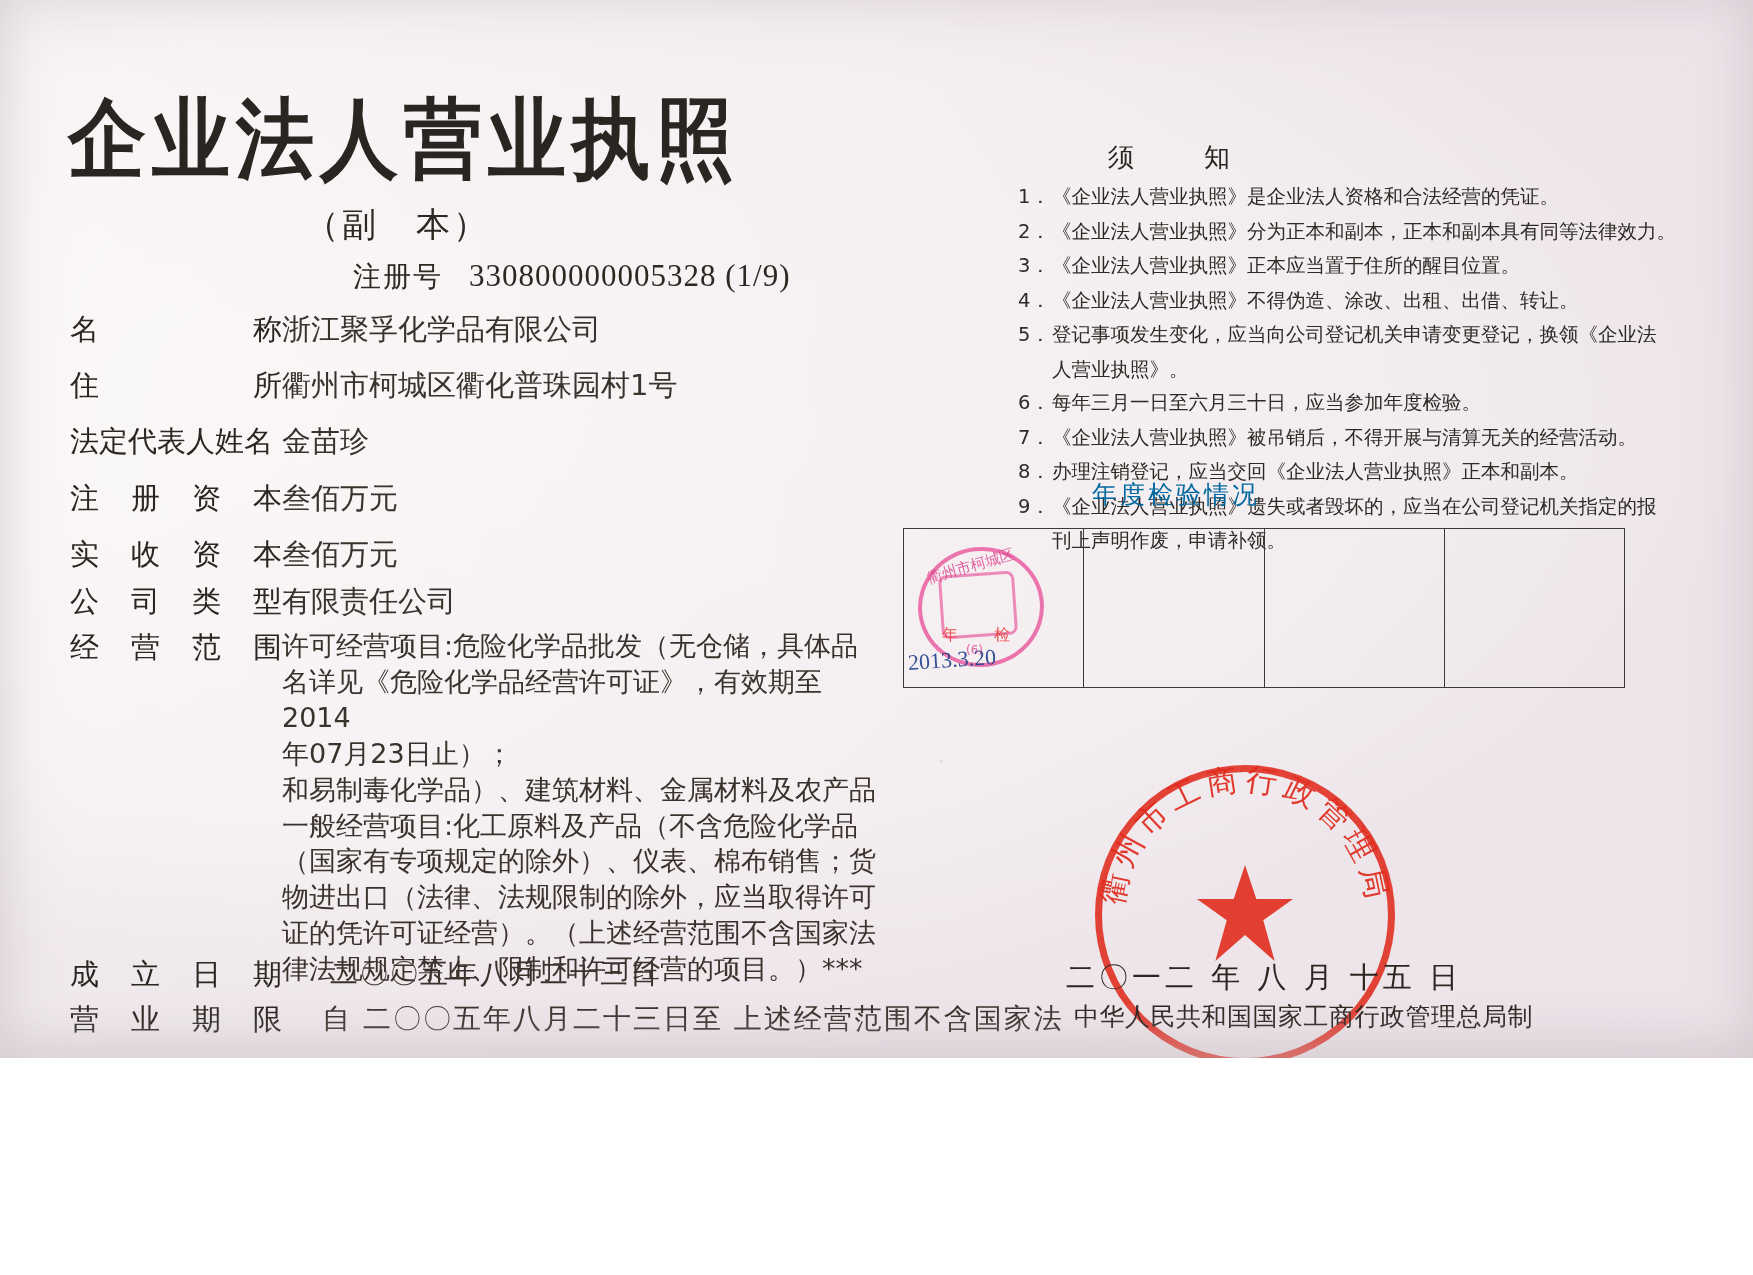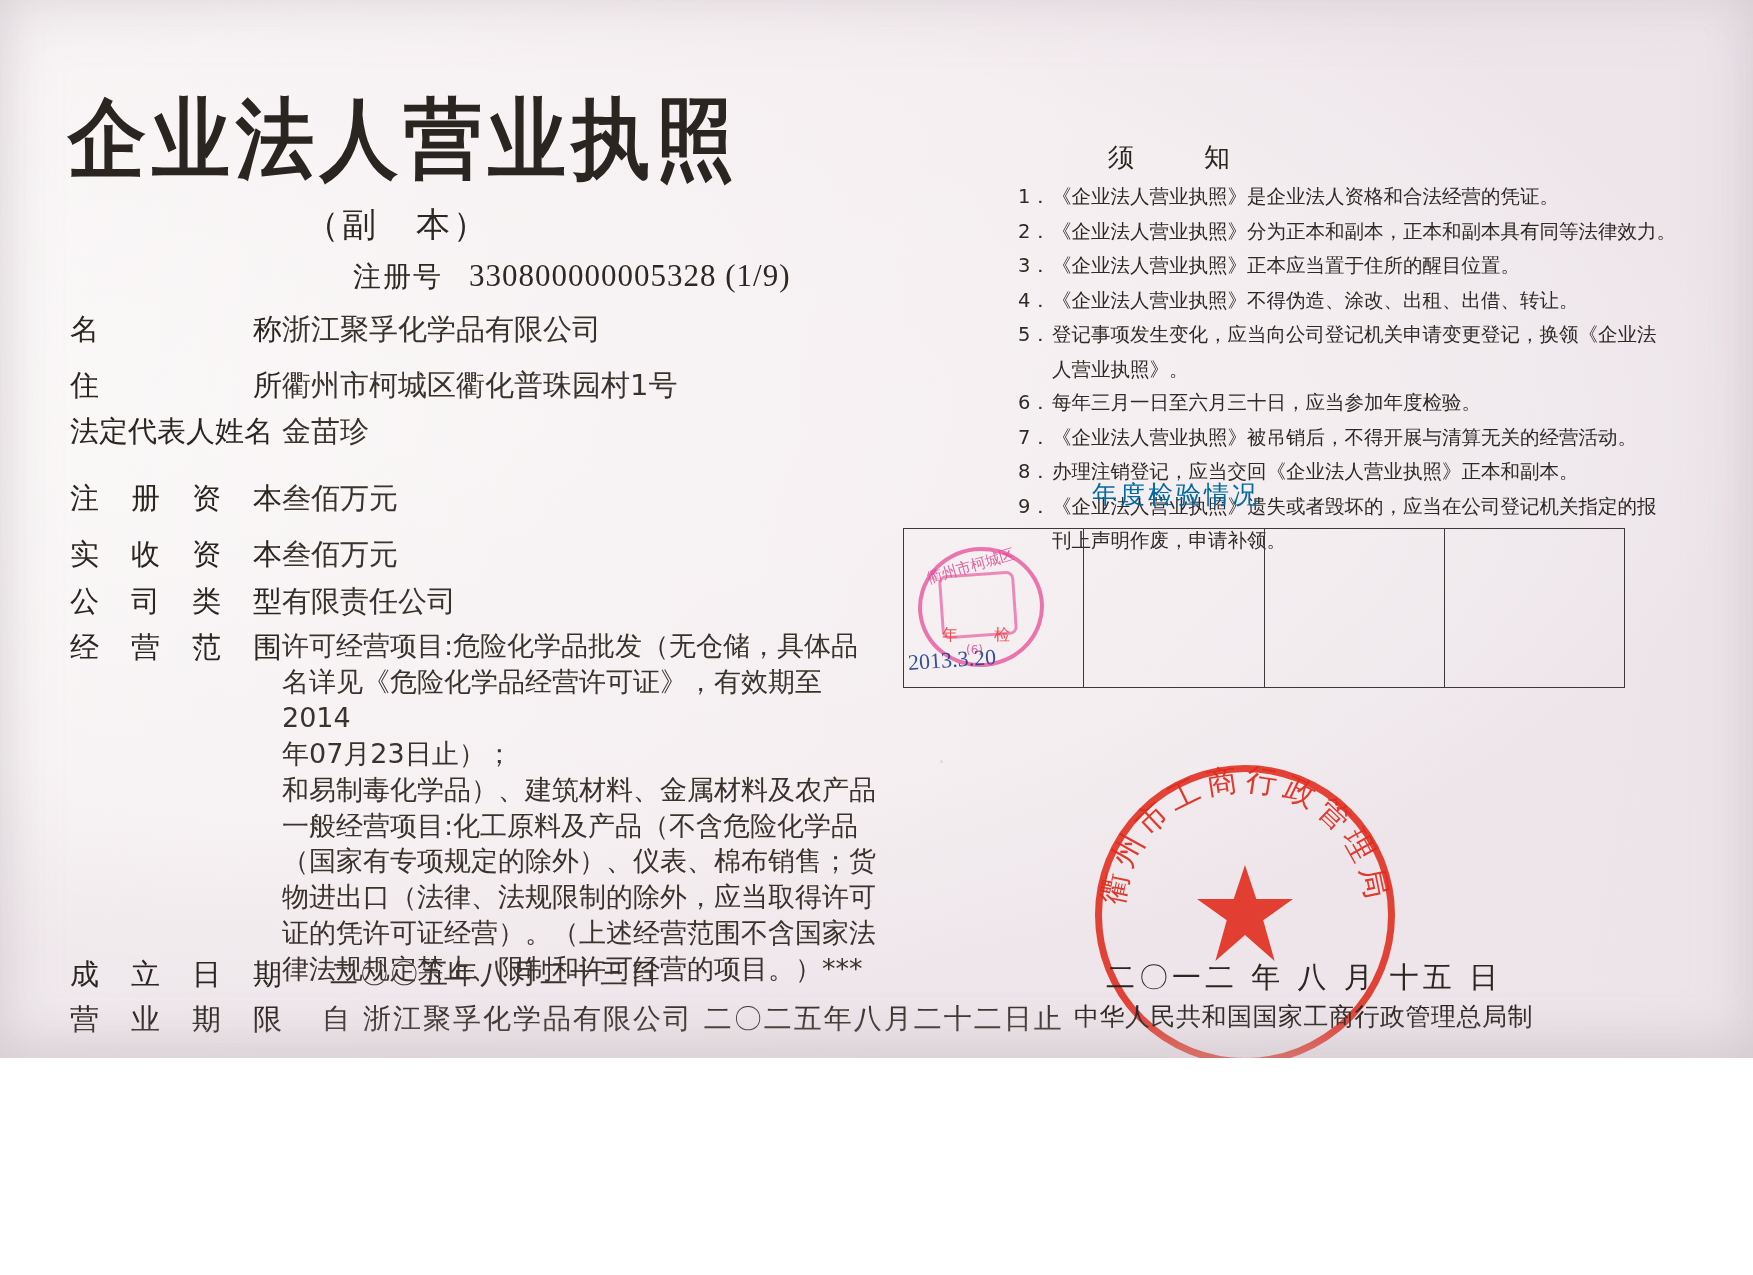--- a/index.html
+++ b/index.html
@@ -98,21 +98,21 @@
     justify-content: space-between;
   }
   .field .value {
     font-size: 29px;
     color: #3a332d;
     font-family: "DejaVu Sans", sans-serif;
     white-space: nowrap;
   }
   #f-name { top: 310px; }
   #f-addr { top: 366px; }
-  #f-rep  { top: 412px; }
+  #f-rep  { top: 422px; }
   #f-cap  { top: 479px; }
   #f-paid { top: 535px; }
   #f-type { top: 582px; }
   #f-scope { top: 628px; }
 
   #f-scope .value {
     white-space: normal;
     width: 600px;
     line-height: 1.33;
     font-size: 27px;
@@ -301,21 +301,20 @@
   }
   
   #issue-date {
     position: absolute;
     left: 1066px;
     top: 958px;
     font-size: 29px;
     letter-spacing: 4px;
     color: #2b2620;
     font-family: "DejaVu Sans", sans-serif;
-    margin-left: 40px;
   }
   #issuer {
     position: absolute;
     left: 1074px;
     top: 1000px;
     font-size: 25px;
     color: #2b2620;
     font-family: "DejaVu Sans", sans-serif;
     letter-spacing: 0.5px;
   }
@@ -423,21 +422,21 @@
     <div class="value">二〇〇五年八月二十三日</div>
   </div>
 
   <div class="field" id="f-term">
     <div class="label spread">
       <span>营</span>
       <span>业</span>
       <span>期</span>
       <span>限</span>
     </div>
-    <div class="value">自 浙江聚孚化学品有限公司 二〇二五年八月二十二日止</div>
+    <div class="value">自 二〇〇五年八月二十三日至 上述经营范围不含国家法</div>
   </div>
 
   <div id="notice-title">须　知</div>
 
   <div id="notice-list">
     <div class="n-item">
       <span class="num">1．</span>
       <span class="txt">《企业法人营业执照》是企业法人资格和合法经营的凭证。</span>
     </div>
     <div class="n-item">

